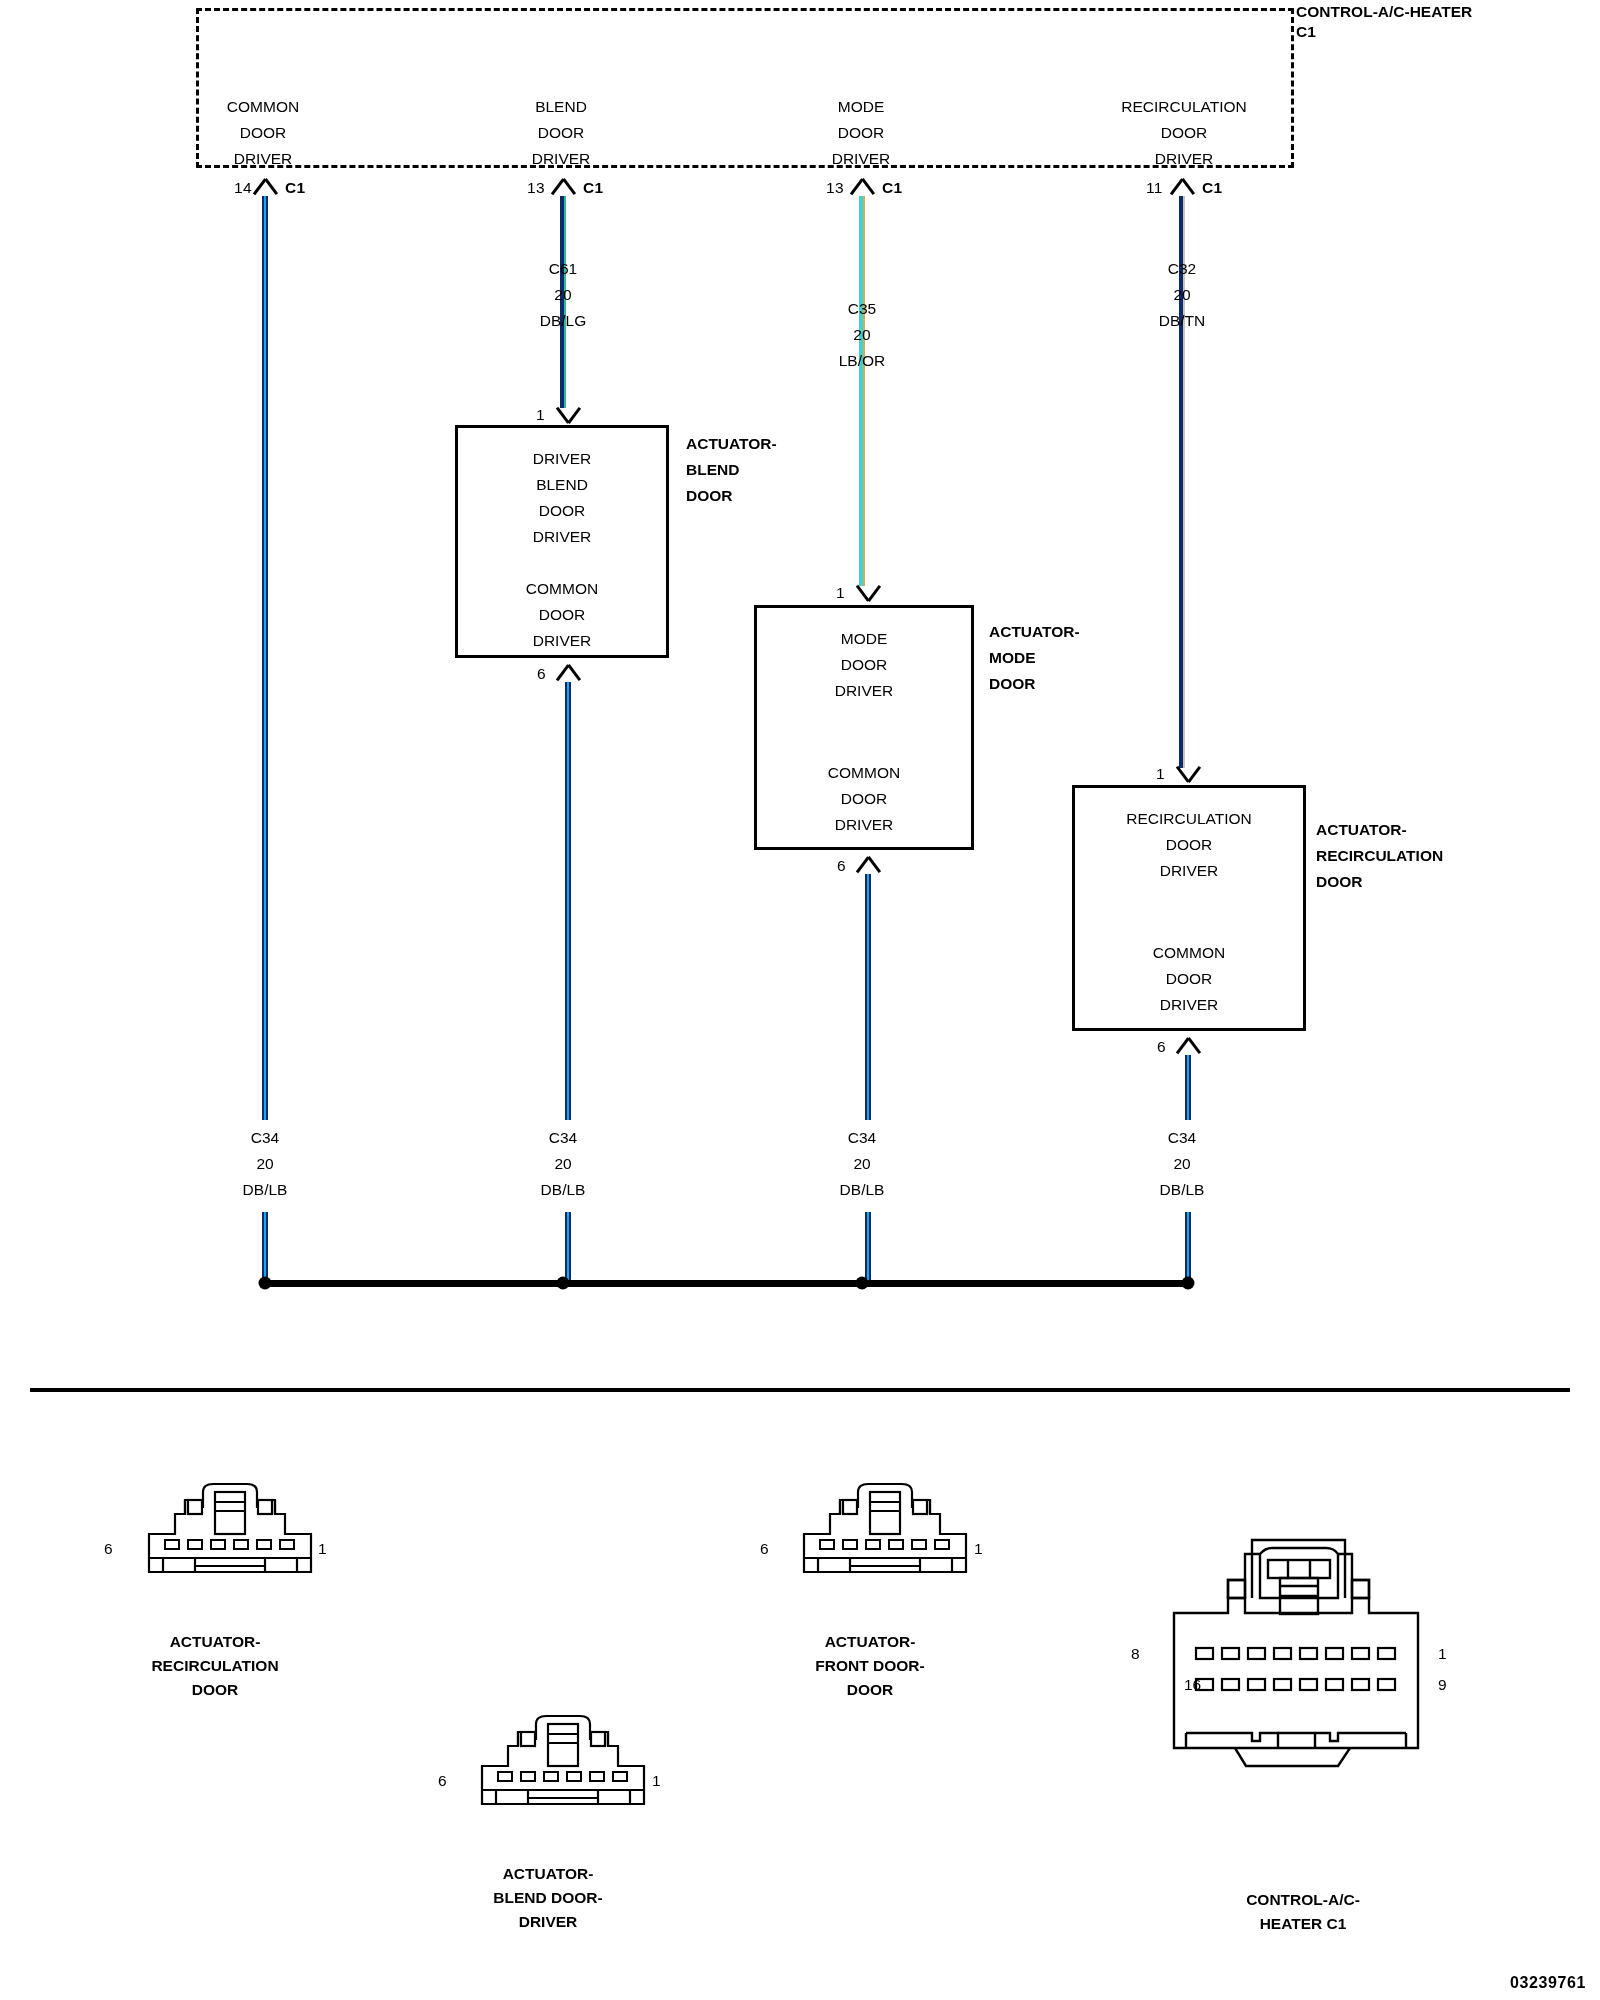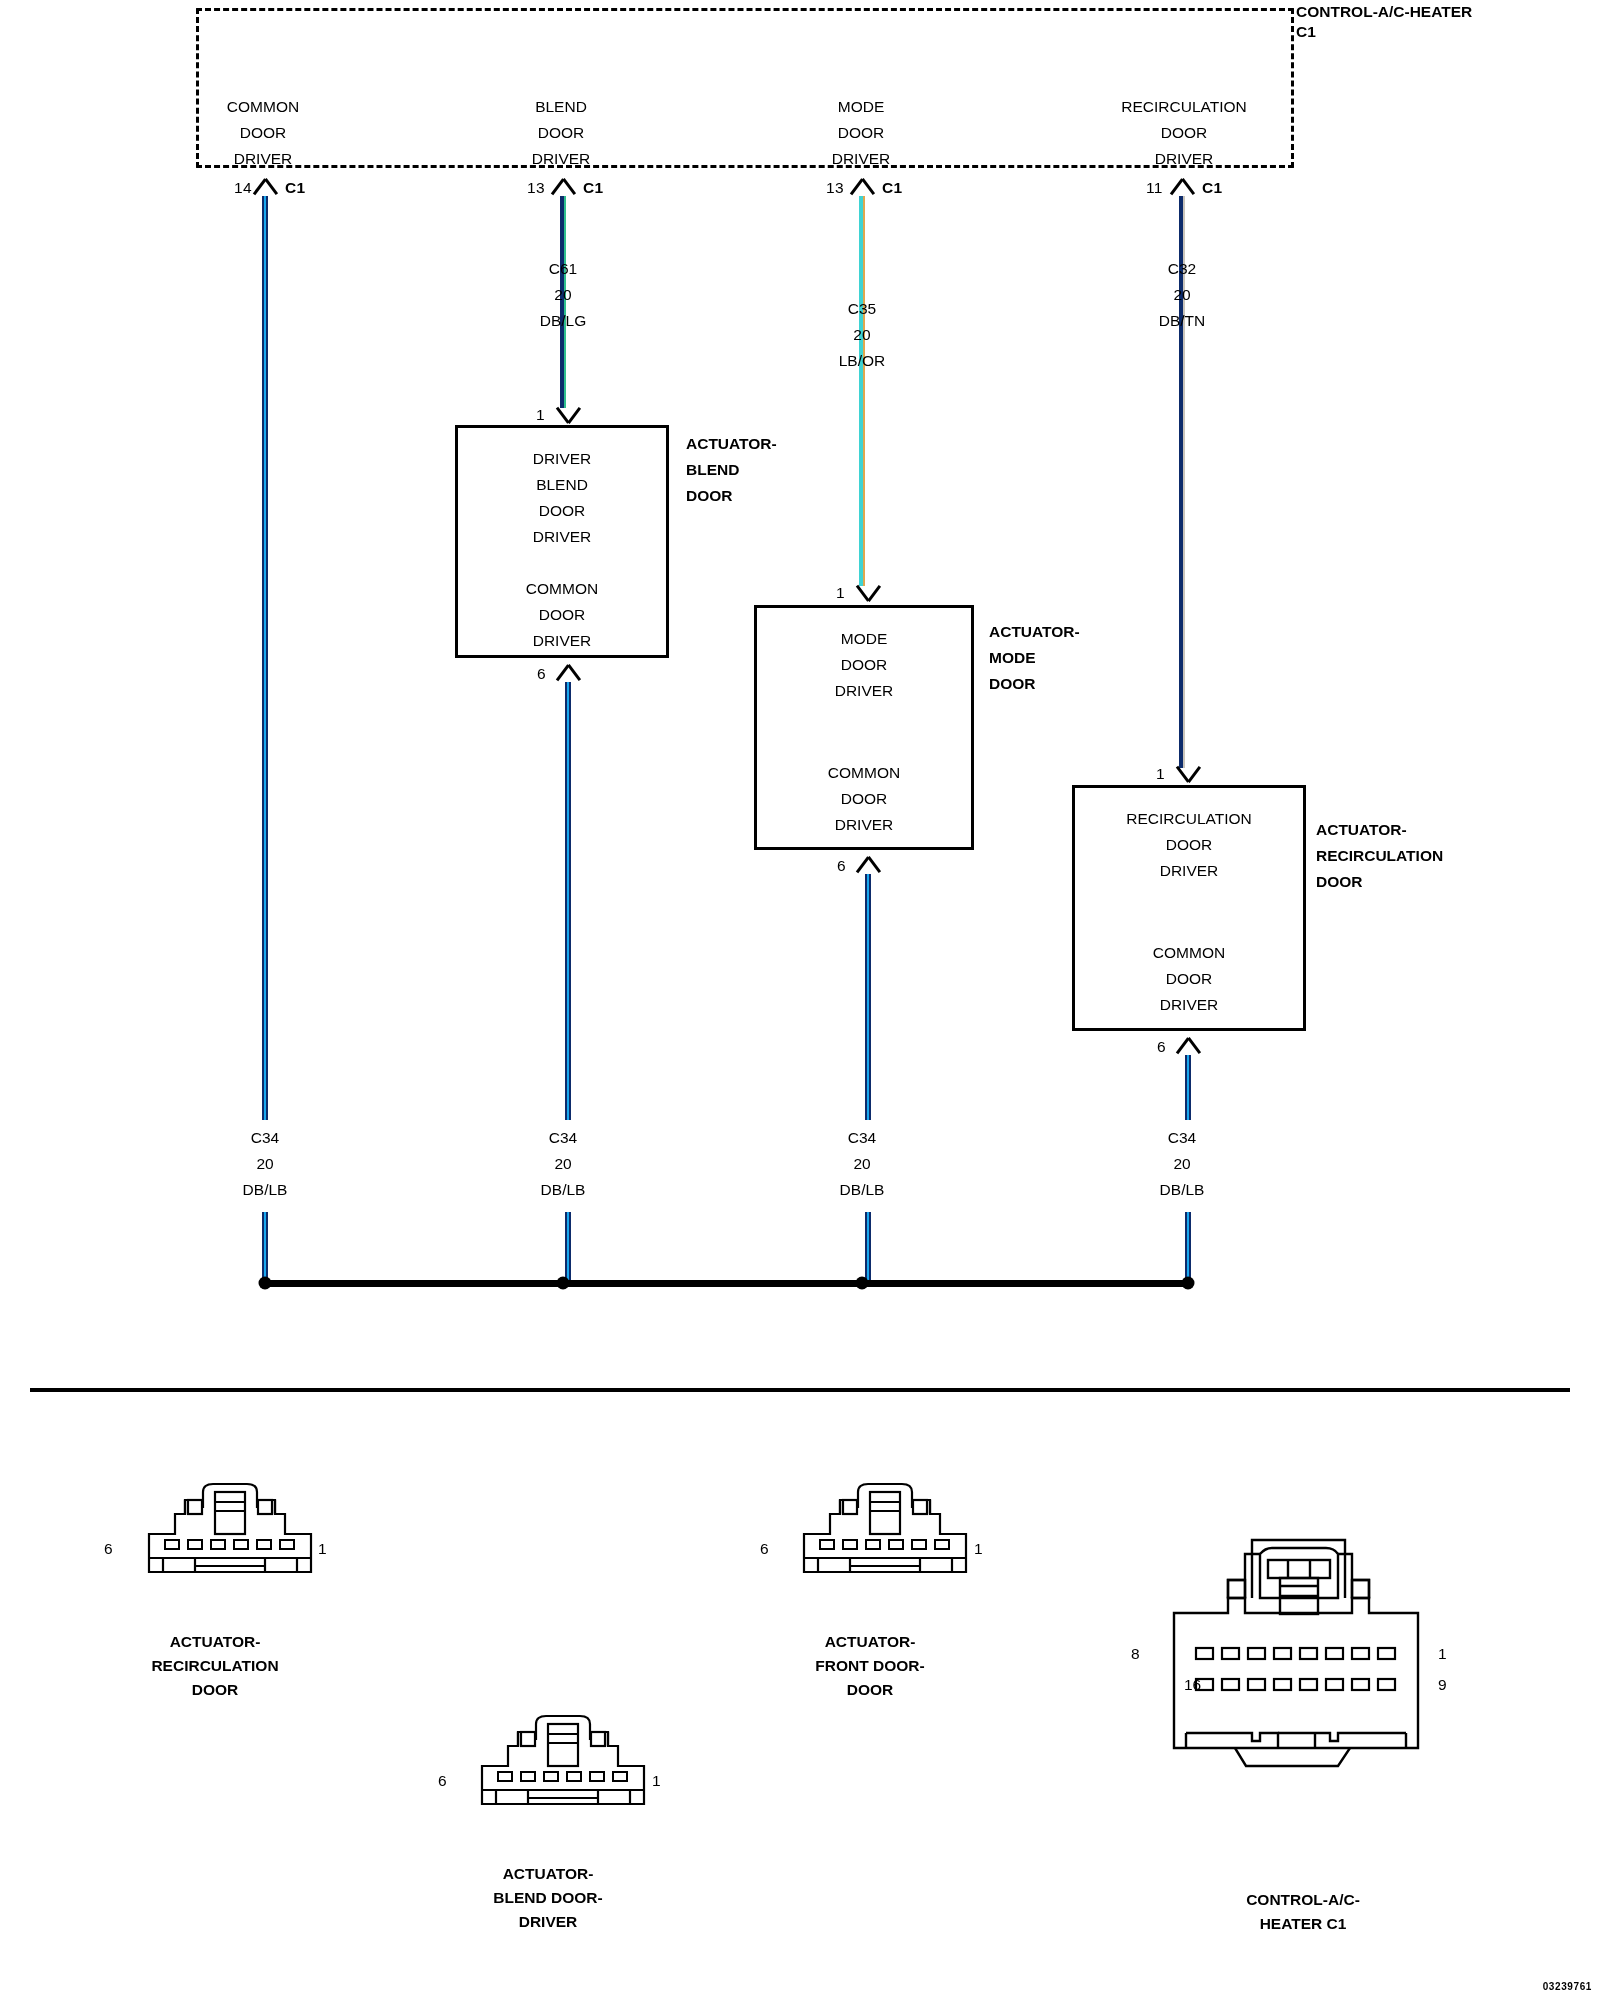--- a/index.html
+++ b/index.html
@@ -43,21 +43,21 @@
   .gnd-dot{position:absolute;width:13px;height:13px;border-radius:50%;background:#000;transform:translate(-50%,-50%);}
 
   #divider{position:absolute;left:30px;width:1540px;height:4px;background:#000;top:1388px;}
 
   
   .conn{position:absolute;}
   .conn svg{display:block;}
   .conn-caption{position:absolute;transform:translateX(-50%);text-align:center;font-size:15.5px;font-weight:bold;line-height:24px;white-space:nowrap;}
   .pin-num{position:absolute;font-size:15.5px;color:#000;}
 
-  #diagram-id{position:absolute;right:8px;bottom:8px;font-size:10px;font-weight:bold;letter-spacing:.6px;}
+  #diagram-id{position:absolute;right:14px;bottom:8px;font-size:16px;font-weight:bold;letter-spacing:.6px;}
 </style>
 </head>
 <body>
 
 <div id="module-box"></div>
 
 <div class="ln bold" style="left:1296px;top:2px;width:300px;">
   <div style="white-space:normal;width:200px;line-height:20px;">CONTROL-A/C-HEATER C1</div>
 </div>
 

